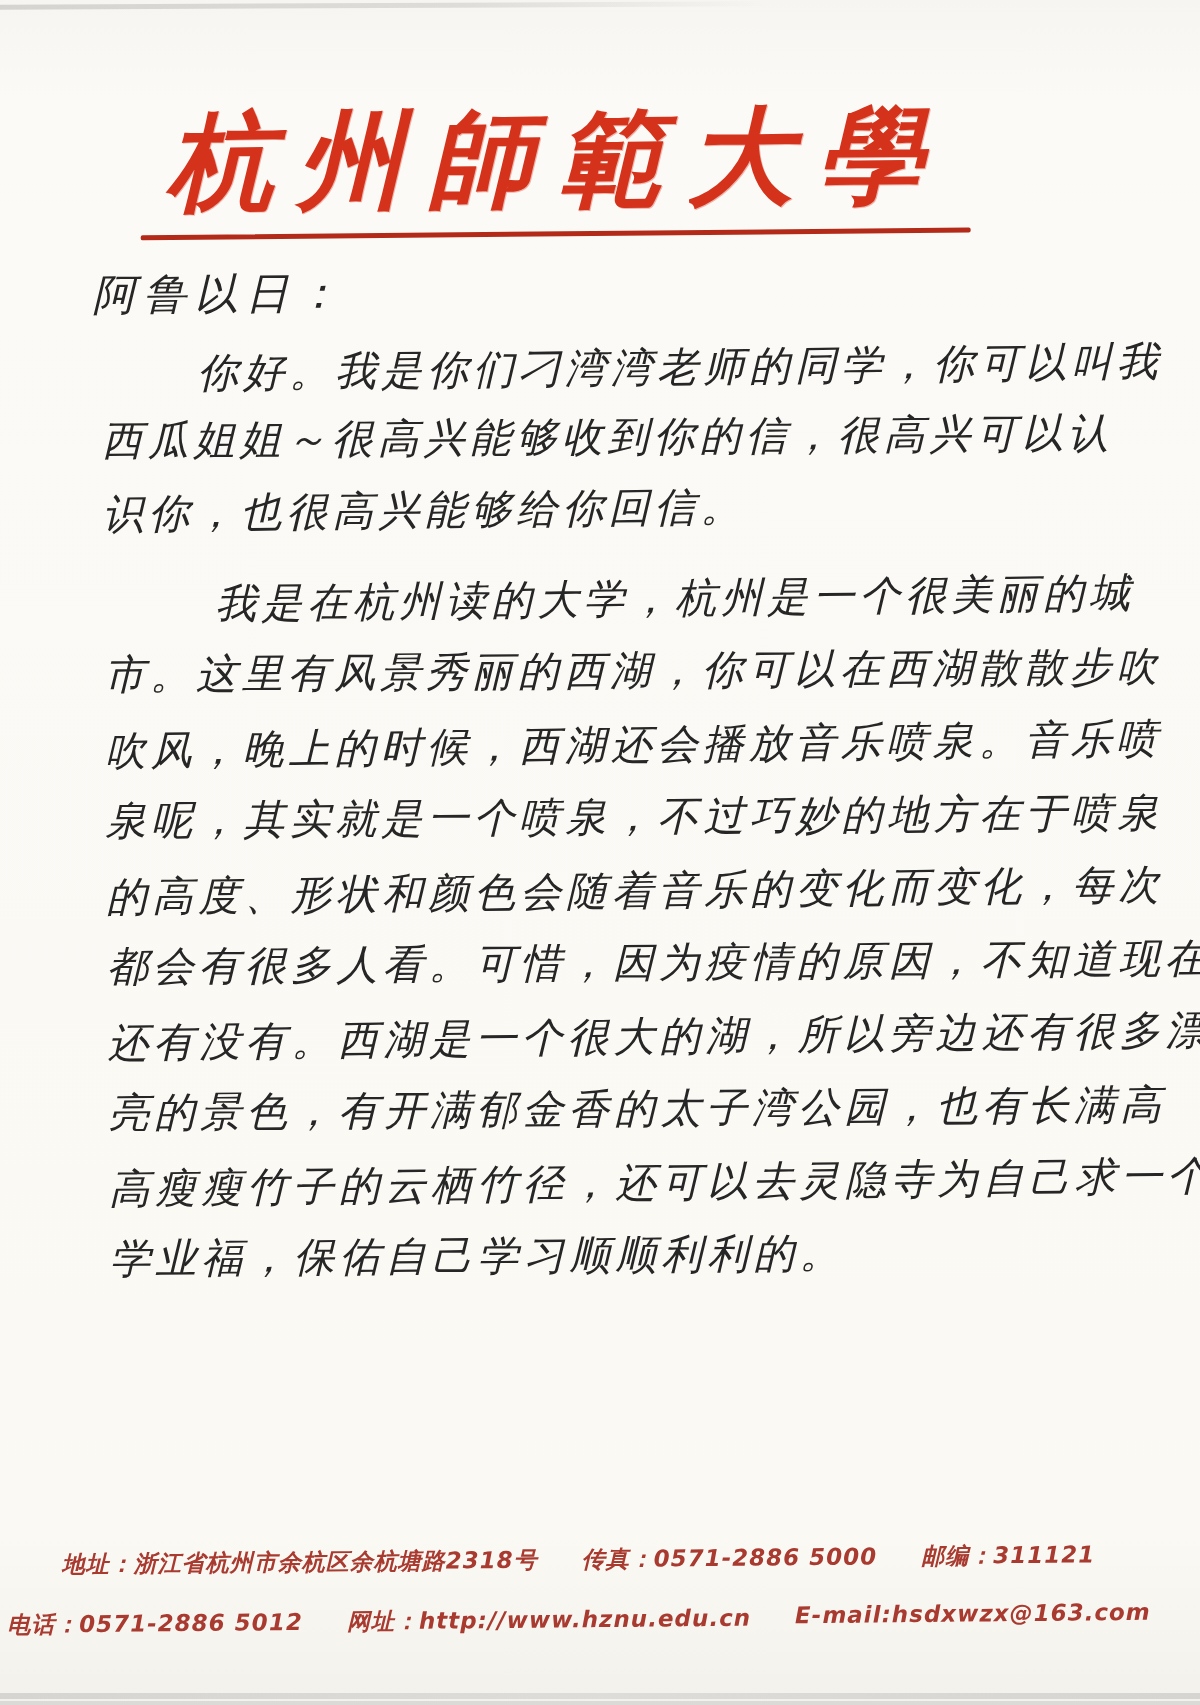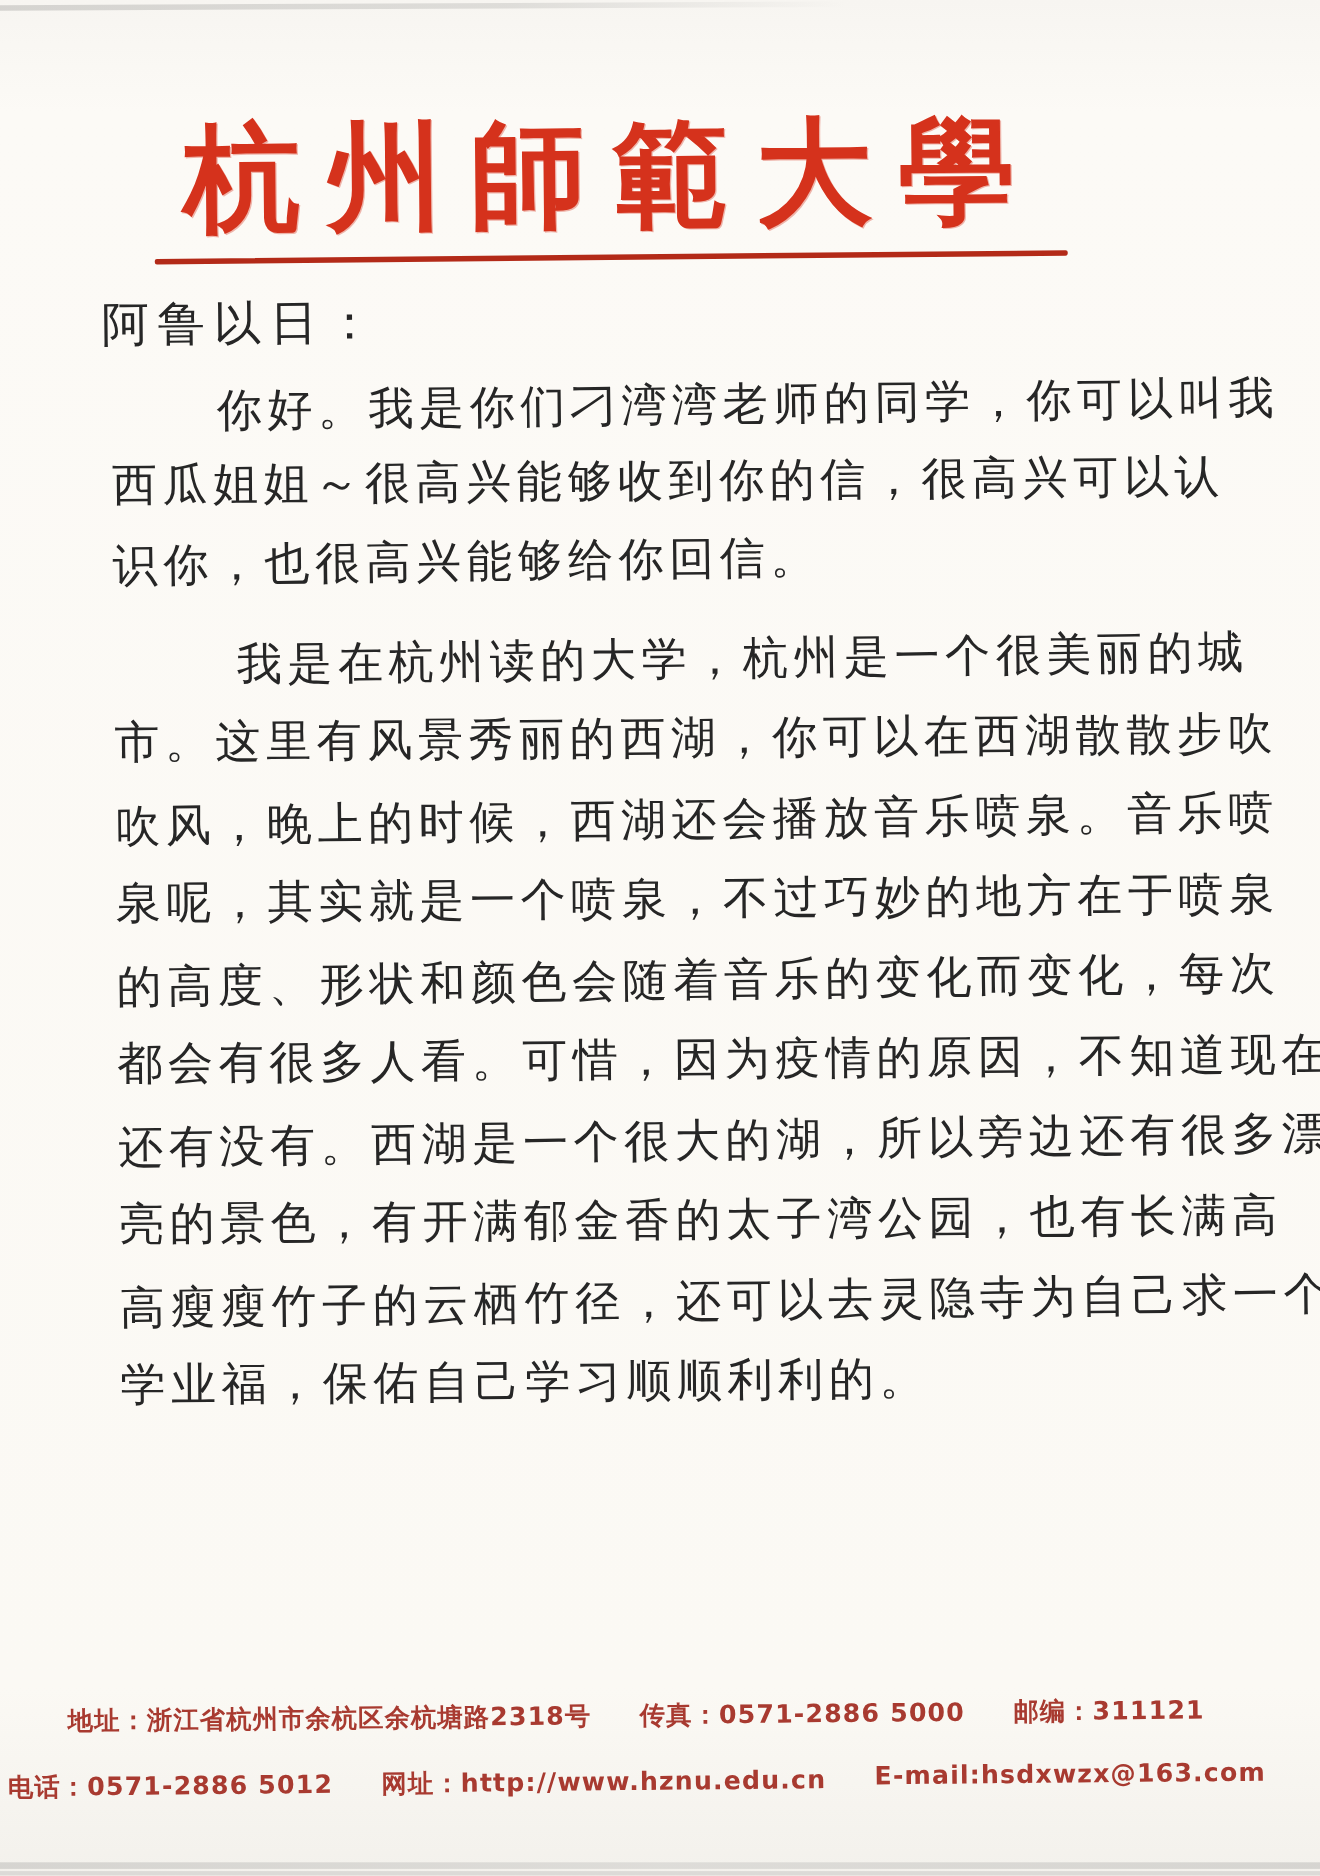--- a/index.html
+++ b/index.html
@@ -7,20 +7,21 @@
     width: 1200px; height: 1705px;
     background: #e9e7e3;
     font-family: "DejaVu Sans", sans-serif;
     overflow: hidden;
   }
   .paper {
     position: relative;
     width: 1200px; height: 1705px;
     background: linear-gradient(180deg, #f7f5f1 0%, #fcfaf6 6%, #fbf9f4 90%, #f3f1ec 100%);
     overflow: hidden;
+    font-style: italic;
   }
   
   .scan-edge { position: absolute; pointer-events: none; }
   .scan-edge.top {
     top: 3px; left: 0; width: 64%; height: 5px;
     background: linear-gradient(90deg, #b9b8b5 0%, #c9c8c5 60%, rgba(201,200,197,0) 100%);
     opacity: .55; transform: rotate(-0.25deg);
   }
   .scan-edge.bottom {
     bottom: 6px; left: 0; width: 100%; height: 6px;

